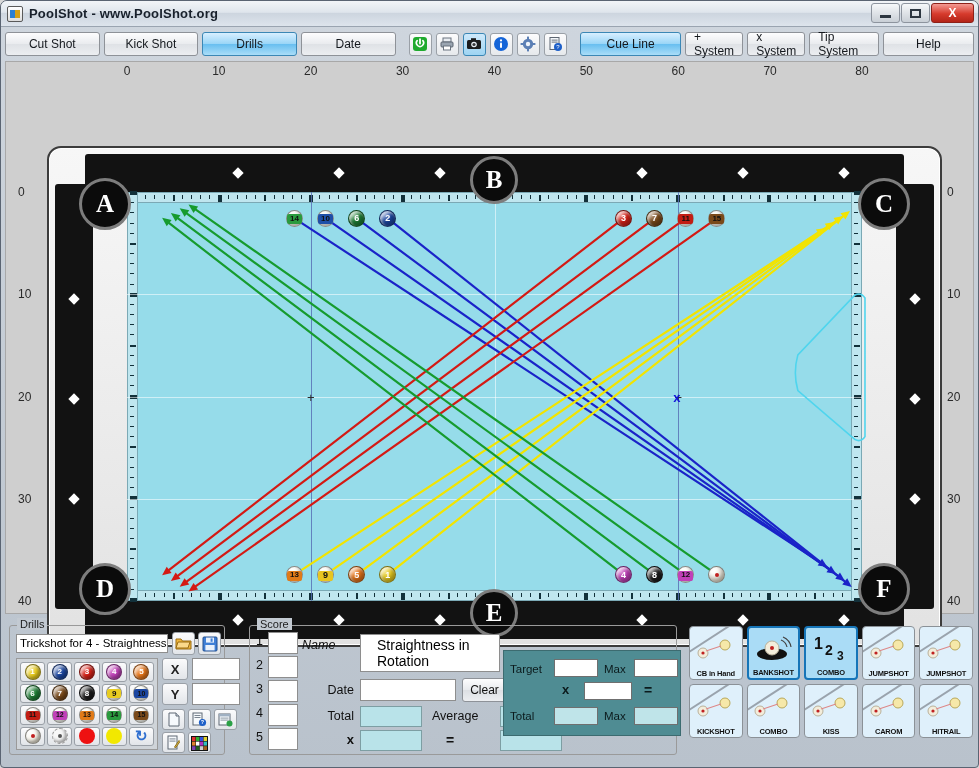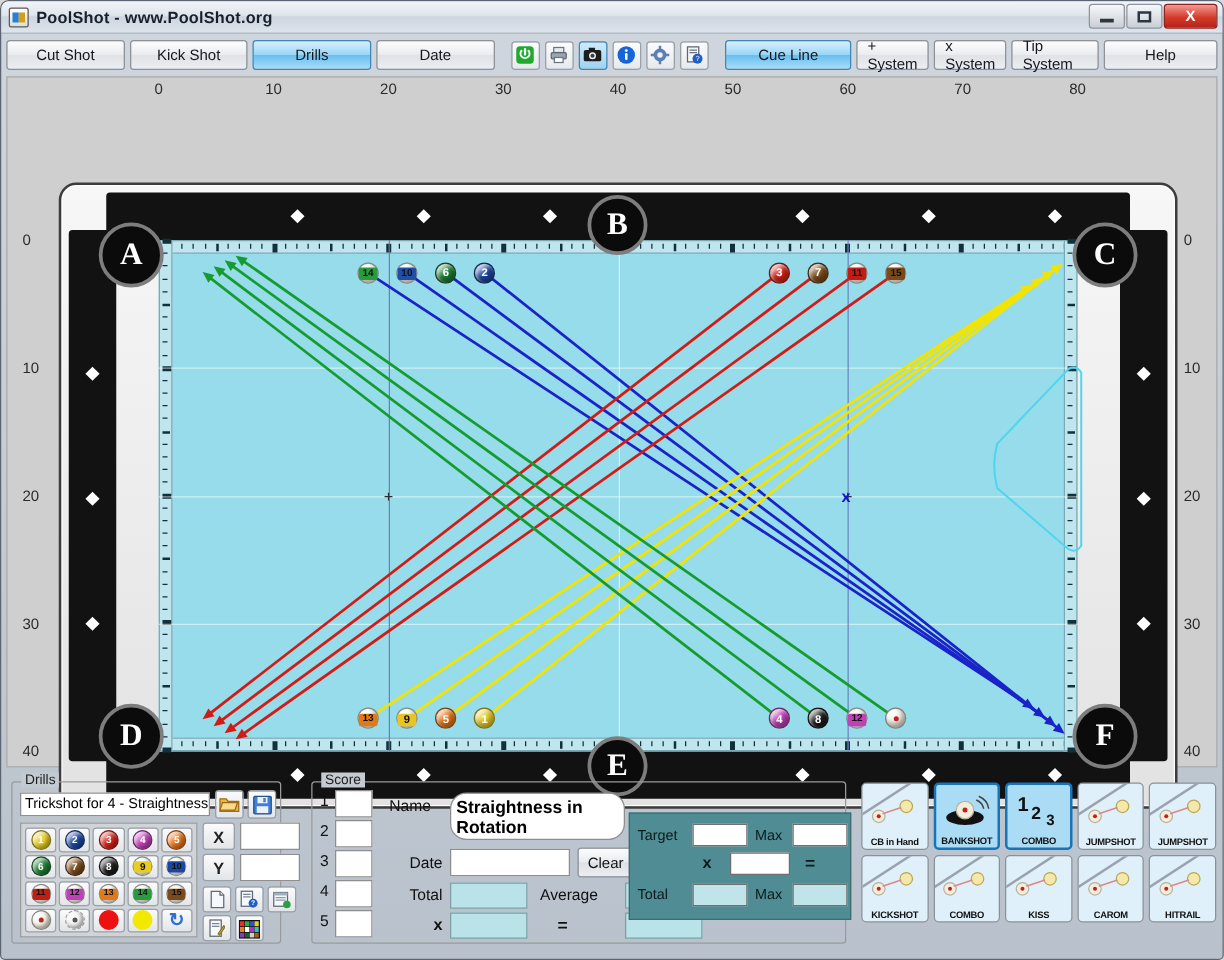--- a/index.html
+++ b/index.html
@@ -875,22 +875,22 @@
           <div style="position: absolute; left: 6px; top: 32px; font-size: 12.5px; color: rgb(17, 17, 17);">2</div>
           <div class="txtbox" style="position: absolute; left: 18px; top: 30px; width: 30px; height: 22px;"></div>
           <div style="position: absolute; left: 6px; top: 56px; font-size: 12.5px; color: rgb(17, 17, 17);">3</div>
           <div class="txtbox" style="position: absolute; left: 18px; top: 54px; width: 30px; height: 22px;"></div>
           <div style="position: absolute; left: 6px; top: 80px; font-size: 12.5px; color: rgb(17, 17, 17);">4</div>
           <div class="txtbox" style="position: absolute; left: 18px; top: 78px; width: 30px; height: 22px;"></div>
           <div style="position: absolute; left: 6px; top: 104px; font-size: 12.5px; color: rgb(17, 17, 17);">5</div>
           <div class="txtbox" style="position: absolute; left: 18px; top: 102px; width: 30px; height: 22px;"></div>
         </div>
 
-      <div style="position:absolute;left:52px;top:12px;font-size:12.5px;color:#101010;width:52px;text-align:center;">Name</div>
-      <div class="txtbox" style="position:absolute;left:110px;top:8px;width:140px;height:38px;font-size:14px;font-weight:bold;padding:2px 4px;line-height:1.15;border-radius:13px;">Straightness in Rotation</div>
+      <div style="position:absolute;left:52px;top:12px;font-size:12.5px;color:#101010;width:52px;text-align:left;font-style:italic;">Name</div>
+      <div class="txtbox" style="position:absolute;left:110px;top:8px;width:140px;height:38px;font-size:14px;font-weight:normal;padding:2px 16px;line-height:1.15;">Straightness in Rotation</div>
 
       <div style="position:absolute;left:52px;top:57px;font-size:12.5px;color:#101010;width:52px;text-align:right;">Date</div>
       <div class="txtbox" style="position:absolute;left:110px;top:53px;width:96px;height:22px;"></div>
       <div class="bigbtn" style="position:absolute;left:212px;top:52px;width:62px;height:24px;gap:3px;">
         <span>Clear</span>
         <svg width="14" height="13" viewBox="0 0 14 13">
             <path d="M2 8 Q2 2 8 2.5 L8 0.5 L13 4 L8 7 L8 5 Q4.5 4.6 4.5 9 Z" fill="#3f7fd6" stroke="#24508f" stroke-width=".6"></path>
           </svg>
       </div>
 

